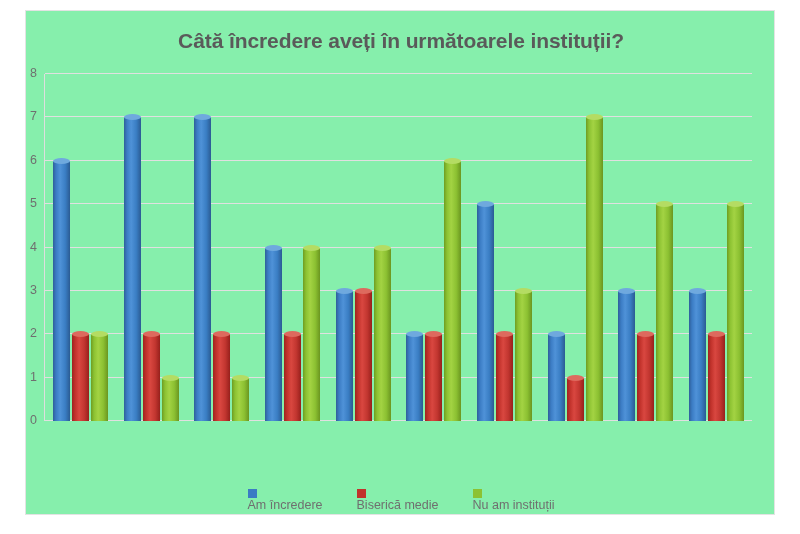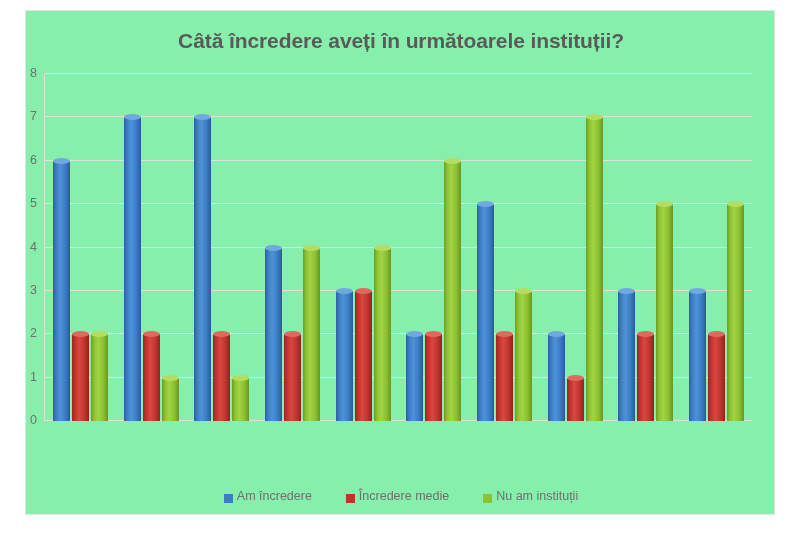--- a/index.html
+++ b/index.html
@@ -137,22 +137,23 @@
     position: absolute;
     left: 0;
     top: 478px;
     width: 750px;
     display: flex;
     justify-content: center;
     align-items: center;
   }
   .legend-item {
     display: flex;
-    align-items: flex-end;
+    align-items: flex-start;
     margin: 0 17px;
+    flex-direction: column;
   }
   .legend-swatch {
     width: 9px;
     height: 9px;
     margin-right: 4px;
     display: inline-block;
   }
   .legend-label {
     font-size: 12.5px;
     color: #6f6f6f;
@@ -252,21 +253,21 @@
   </div>
 
 
   <div id="legend">
       <div class="legend-item">
         <span class="legend-swatch" style="background: rgb(59, 124, 196);"></span>
         <span class="legend-label">Am încredere</span>
       </div>
       <div class="legend-item">
         <span class="legend-swatch" style="background: rgb(193, 50, 43);"></span>
-        <span class="legend-label">Încredere medie</span>
+        <span class="legend-label">Biserică medie</span>
       </div>
       <div class="legend-item">
         <span class="legend-swatch" style="background: rgb(140, 194, 50);"></span>
         <span class="legend-label">Nu am instituții</span>
       </div>
     </div>
 
 </div>
 
 </body></html>

